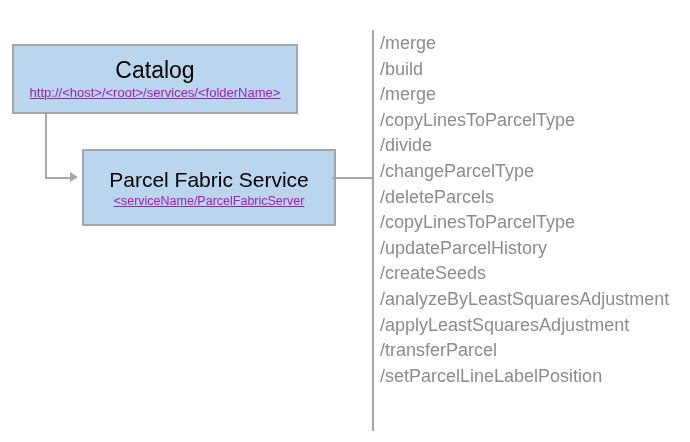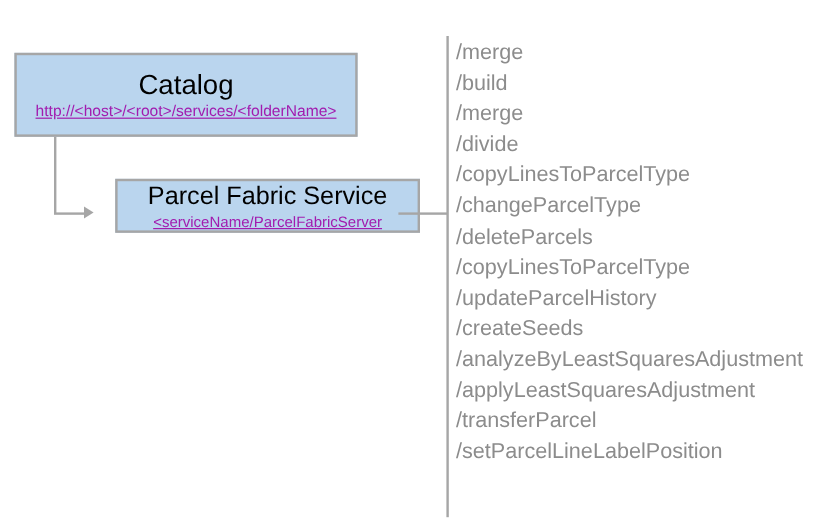--- a/index.html
+++ b/index.html
@@ -50,24 +50,24 @@
     text-decoration: underline;
   }
 
   #catalog-node {
     left: 12px;
     top: 44px;
     width: 286px;
     height: 70px;
   }
   #service-node {
-    left: 96px;
+    left: 82px;
     top: 149px;
     width: 254px;
-    height: 45px;
+    height: 77px;
   }
   #service-node .node-title { font-size: 21px; line-height: 25px; }
   #service-node .node-sub { font-size: 12.5px; }
 
   
   .conn {
     position: absolute;
     background: #a6a6a6;
   }
   
@@ -147,22 +147,22 @@
   <div class="conn" id="conn-v"></div>
   <div class="conn" id="conn-h"></div>
   <div id="conn-arrow"></div>
   <div class="conn" id="conn-ops"></div>
 
   <div id="ops-rule"></div>
   <ul id="ops-list">
     <li>/merge</li>
     <li>/build</li>
     <li>/merge</li>
+    <li>/copyLinesToParcelType</li>
     <li>/divide</li>
-    <li>/copyLinesToParcelType</li>
     <li>/changeParcelType</li>
     <li>/deleteParcels</li>
     <li>/copyLinesToParcelType</li>
     <li>/updateParcelHistory</li>
     <li>/createSeeds</li>
     <li>/analyzeByLeastSquaresAdjustment</li>
     <li>/applyLeastSquaresAdjustment</li>
     <li>/transferParcel</li>
     <li>/setParcelLineLabelPosition</li>
   </ul>

